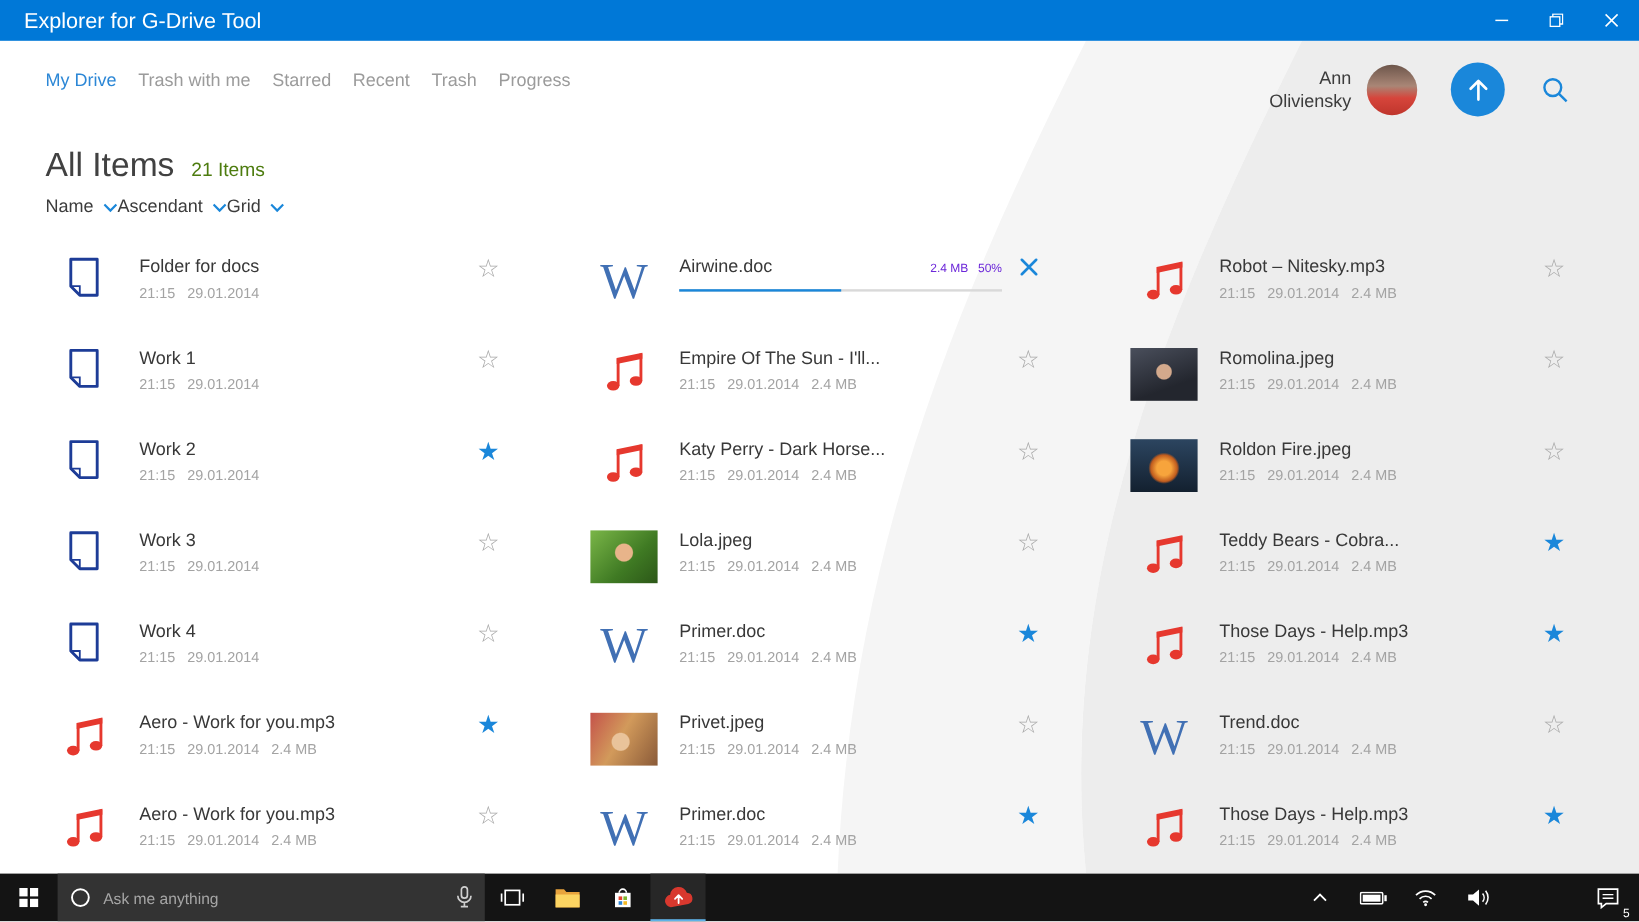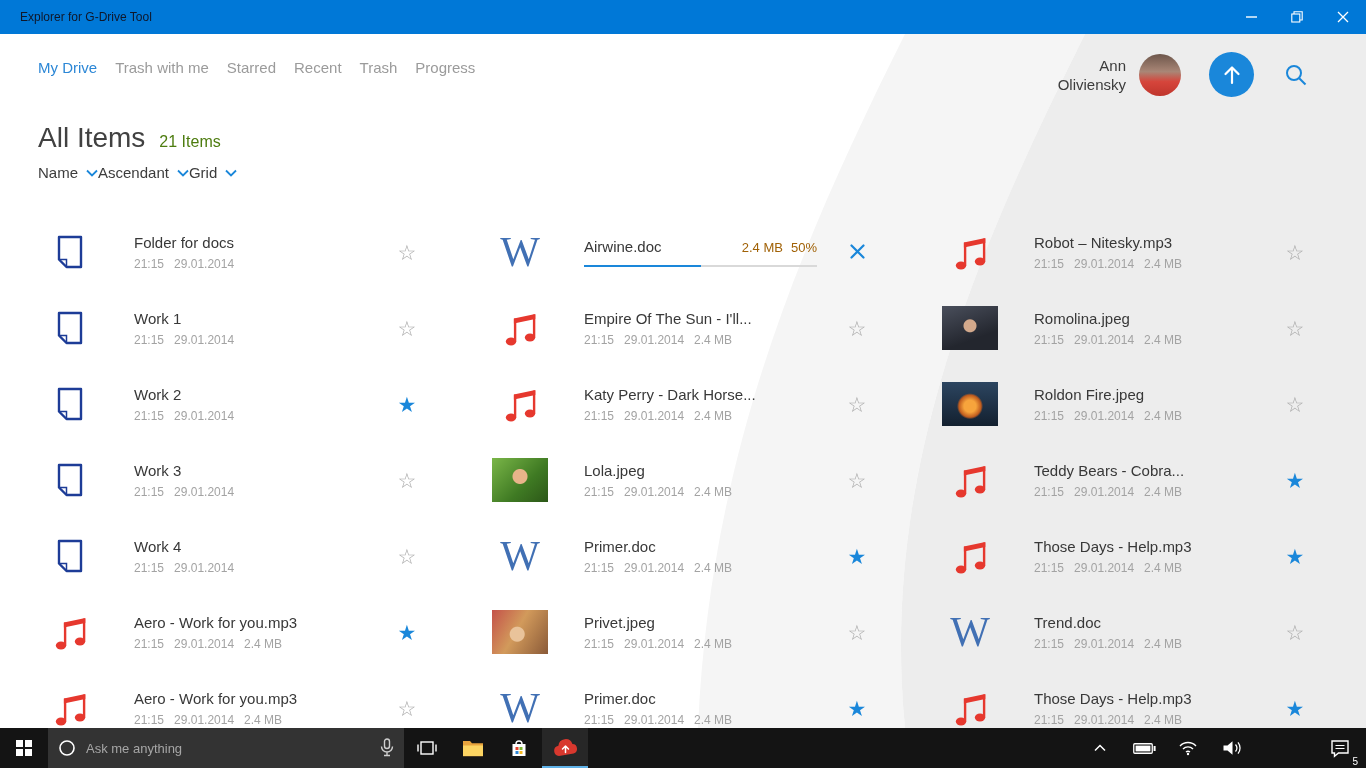--- a/index.html
+++ b/index.html
@@ -1,21 +1,21 @@
 <!DOCTYPE html>
 <html><head>
 <meta charset="utf-8">
 <style>
   * { margin:0; padding:0; box-sizing:border-box; }
   html,body { width:1366px; height:768px; overflow:hidden; font-family:"Liberation Sans",sans-serif; }
   .app { position:relative; width:1366px; height:768px; background:#fff; overflow:hidden; }
 
   
   .titlebar { position:absolute; top:0; left:0; right:0; height:34px; background:#0078d7; display:flex; align-items:center; z-index:20; }
-  .tb-title { color:#0f172a; font-size:12px; padding-left:20px; flex:1; }
+  .tb-title { color:#ffffff; font-size:18px; padding-left:20px; flex:1; }
   .win-controls { display:flex; height:100%; }
   .win-btn { width:46px; height:100%; display:flex; align-items:center; justify-content:center; cursor:pointer; }
 
   
   .content { position:absolute; top:34px; left:0; right:0; bottom:40px; background:#fff; overflow:hidden; }
   .swoosh { position:absolute; top:0; left:0; }
 
   .nav-row { position:absolute; top:25px; left:38px; display:flex; gap:18px; align-items:center; }
   .nav-link { font-size:15px; color:#9b9b9b; text-decoration:none; cursor:pointer; }
   .nav-link.active { color:#2c87d6; }
@@ -31,37 +31,37 @@
   .page-title { font-size:28px; color:#414141; font-weight:400; }
   .page-count { font-size:16px; color:#4d7c0f; }
 
   .sort-row { position:absolute; top:130px; left:38px; display:flex; }
   .sort-ctl { display:flex; align-items:center; gap:8px; font-size:15px; color:#3c3c3c; cursor:pointer; }
 
   
   .grid { position:absolute; top:180px; left:38px; display:flex; }
   .gcol { width:450px; }
   .gcol:nth-child(3) { width:428px; }
-  .cell { height:76px; display:flex; align-items:center; padding-right:59px;gap:18px; }
+  .cell { height:76px; display:flex; align-items:flex-start; padding-right:59px; }
   .gcol:nth-child(3) .cell { padding-right:49px; }
   .icon-box { width:64px; display:flex; align-items:center; justify-content:center; margin-right:14px; flex-shrink:0; }
   .thumb { width:56px; height:44px; }
   .thumb-lola { background:radial-gradient(circle at 50% 42%, #e8b48a 0 7px, rgba(0,0,0,0) 8px), linear-gradient(135deg,#7ab648 0%, #3f7a23 60%, #2c5718 100%); }
   .thumb-privet { background:radial-gradient(circle at 45% 55%, #e9c39a 0 7px, rgba(0,0,0,0) 8px), linear-gradient(120deg,#c4524a 0%, #d29a5b 45%, #8a5a38 100%); }
   .thumb-romolina { background:radial-gradient(circle at 50% 45%, #d3a98c 0 6px, rgba(0,0,0,0) 7px), linear-gradient(160deg,#4a4f5c 0%, #23262e 70%); }
   .thumb-roldon { background:radial-gradient(circle at 50% 55%, #f7a43c 0 6px, #c05c1e 11px, rgba(0,0,0,0) 13px), linear-gradient(180deg,#2c4560 0%, #13202f 100%); }
   .w-glyph { font-family:"Liberation Serif",serif; font-size:42px; line-height:1; }
   .txt { flex:1; min-width:0; }
   .title { font-size:15px; color:#383838; white-space:nowrap; overflow:hidden; }
   .meta { font-size:12px; color:#a3a3a3; margin-top:6px; white-space:nowrap; }
   .meta span { margin-right:10px; }
   .star { width:44px; text-align:center; font-size:21px; color:#a9a9a9; flex-shrink:0; cursor:pointer; line-height:1; }
   .star.filled { color:#1a87da; }
   .title-row { display:flex; align-items:baseline; }
-  .prog-label { margin-left:auto; font-size:13px; color:#a16207; white-space:nowrap; }
+  .prog-label { margin-left:auto; font-size:10px; color:#6d28d9; white-space:nowrap; }
   .prog-label span { margin-left:8px; }
   .bar { height:2px; background:#d9d9d9; margin-top:10px; position:relative; }
   .bar-fill { position:absolute; left:0; top:0; bottom:0; background:#1a87da; }
 
   
   .taskbar { position:absolute; left:0; right:0; bottom:0; height:40px; background:#141414; display:flex; align-items:stretch; z-index:30; }
   .tb-btn { width:46px; display:flex; align-items:center; justify-content:center; cursor:pointer; }
   .start { width:48px; }
   .cortana { width:356px; background:#333333; display:flex; align-items:center; gap:10px; padding:0 10px; cursor:text; }
   .cortana-text { color:#a6a6a6; font-size:13px; }

